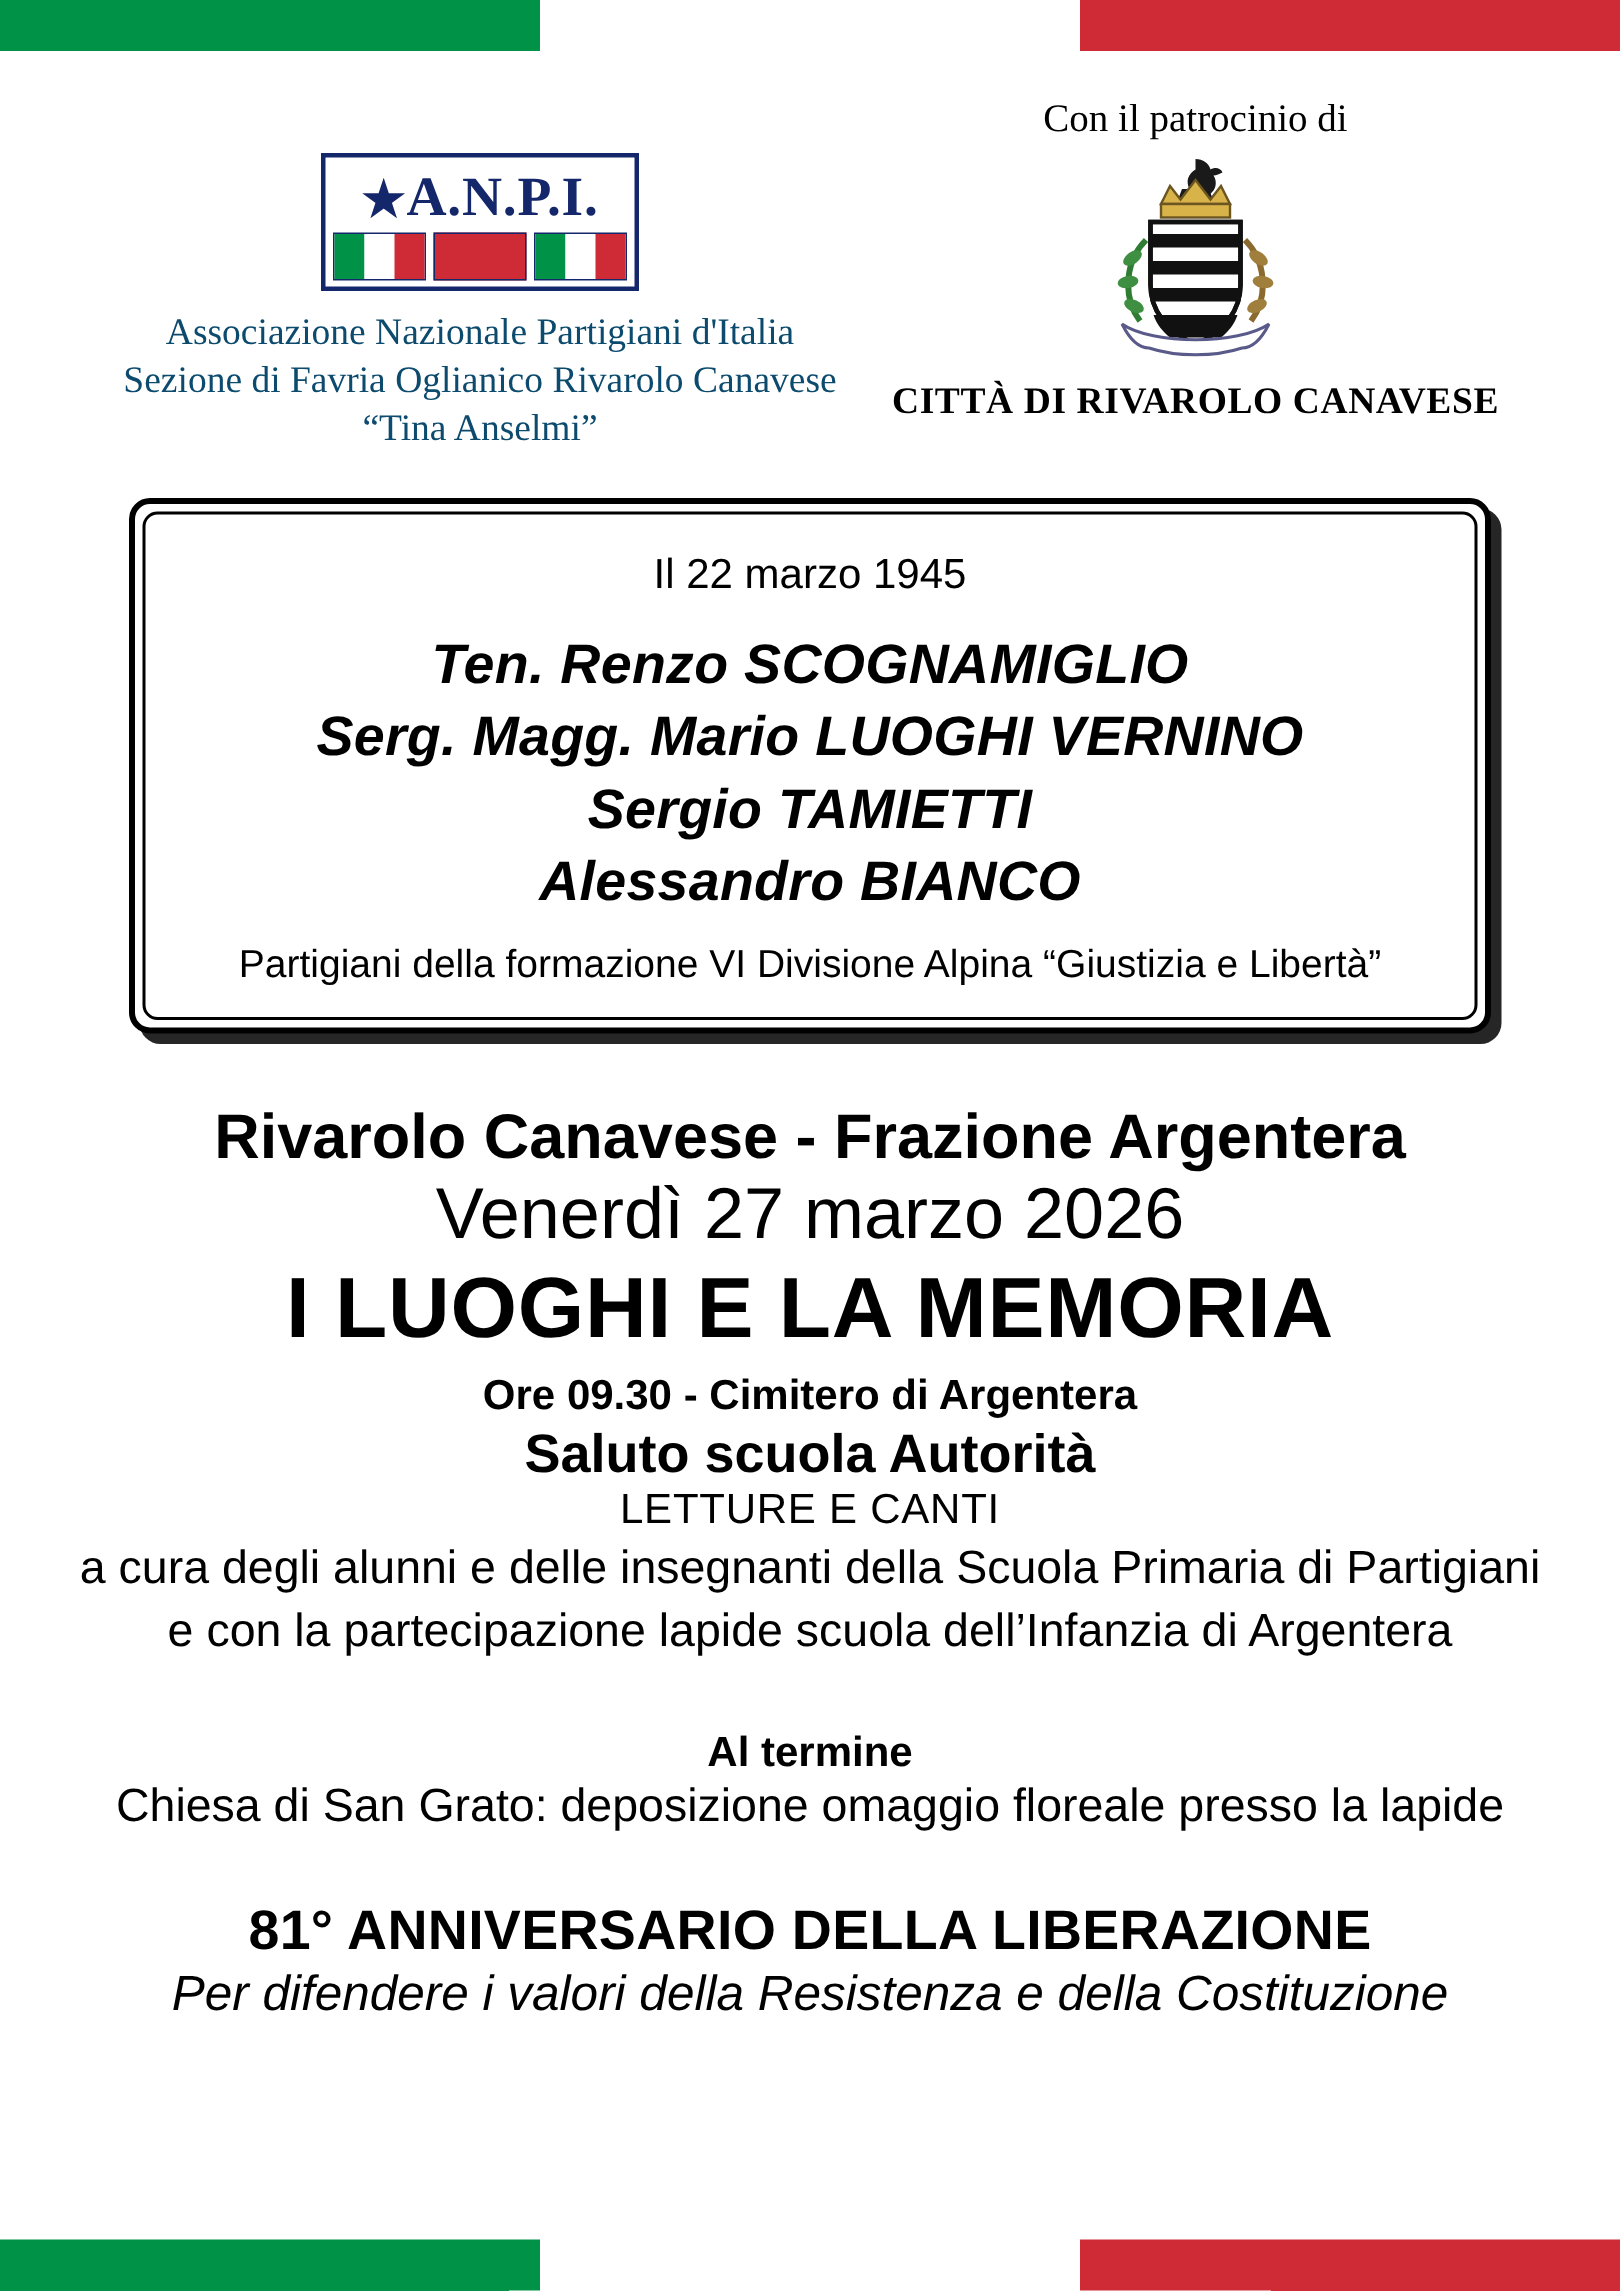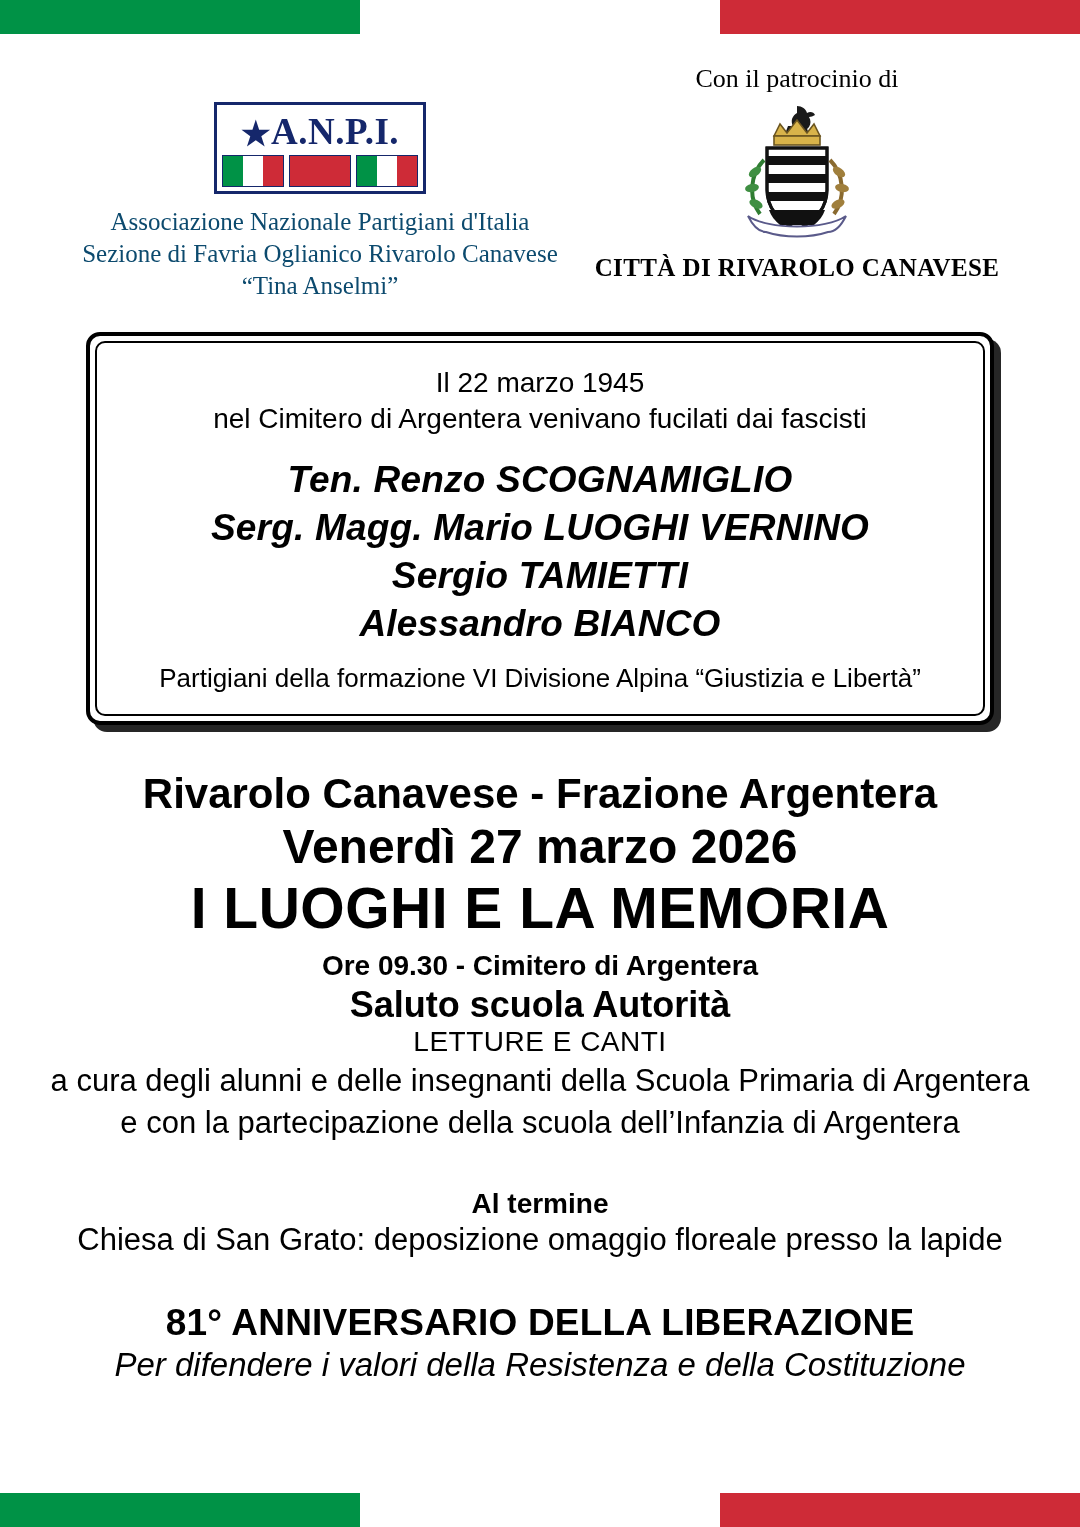--- a/index.html
+++ b/index.html
@@ -179,21 +179,21 @@
     margin-top: 44px;
     padding: 0 30px;
   }
   .place-line {
     font-size: 42px;
     font-weight: bold;
     line-height: 1.18;
   }
   .date-line {
     font-size: 48px;
-    font-weight: bold;
+    font-weight: normal;
     line-height: 1.18;
   }
   .title-line {
     font-size: 57px;
     font-weight: bold;
     line-height: 1.18;
     letter-spacing: 0.5px;
   }
   .time-line {
     font-size: 28px;
@@ -307,41 +307,40 @@
           <path d="M26 116 c20 14 78 14 98 0 c-6 12 -12 16 -18 16 c-18 6 -44 6 -62 0 c-6 0 -12 -4 -18 -16 z" fill="#ffffff" stroke="#5a5a8a" stroke-width="2"></path>
         </svg>
       </div>
       <div class="comune-name">CITTÀ DI RIVAROLO CANAVESE</div>
     </div>
   </div>
 
   <div class="name-box-wrap">
     <div class="name-box">
       <div class="box-line">Il 22 marzo 1945</div>
-      <div class="box-line">nel Cimitero di Argentera venivano fucilati dai fascisti</div>
       <div class="names">
         <div class="name">Ten. Renzo SCOGNAMIGLIO</div>
         <div class="name">Serg. Magg. Mario LUOGHI VERNINO</div>
         <div class="name">Sergio TAMIETTI</div>
         <div class="name">Alessandro BIANCO</div>
       </div>
       <div class="box-footer">Partigiani della formazione VI Divisione Alpina “Giustizia e Libertà”</div>
     </div>
   </div>
 
   <div class="main">
     <div class="place-line">Rivarolo Canavese - Frazione Argentera</div>
     <div class="date-line">Venerdì 27 marzo 2026</div>
     <div class="title-line">I LUOGHI E LA MEMORIA</div>
     <div class="time-line">Ore 09.30 - Cimitero di Argentera</div>
     <div class="authorities-line">Saluto scuola Autorità</div>
 
     <div class="section-heading">LETTURE E CANTI</div>
-    <div class="section-sub">a cura degli alunni e delle insegnanti della Scuola Primaria di Argentera</div>
-    <div class="section-sub">e con la partecipazione della scuola dell’Infanzia di Argentera</div>
+    <div class="section-sub">a cura degli alunni e delle insegnanti della Scuola Primaria di Partigiani</div>
+    <div class="section-sub">e con la partecipazione lapide scuola dell’Infanzia di Argentera</div>
 
     <div class="al-termine">Al termine</div>
     <div class="al-termine-sub">Chiesa di San Grato: deposizione omaggio floreale presso la lapide</div>
 
     <div class="anniversary">81° ANNIVERSARIO DELLA LIBERAZIONE</div>
     <div class="anniversary-sub">Per difendere i valori della Resistenza e della Costituzione</div>
   </div>
 
 </div>
 

